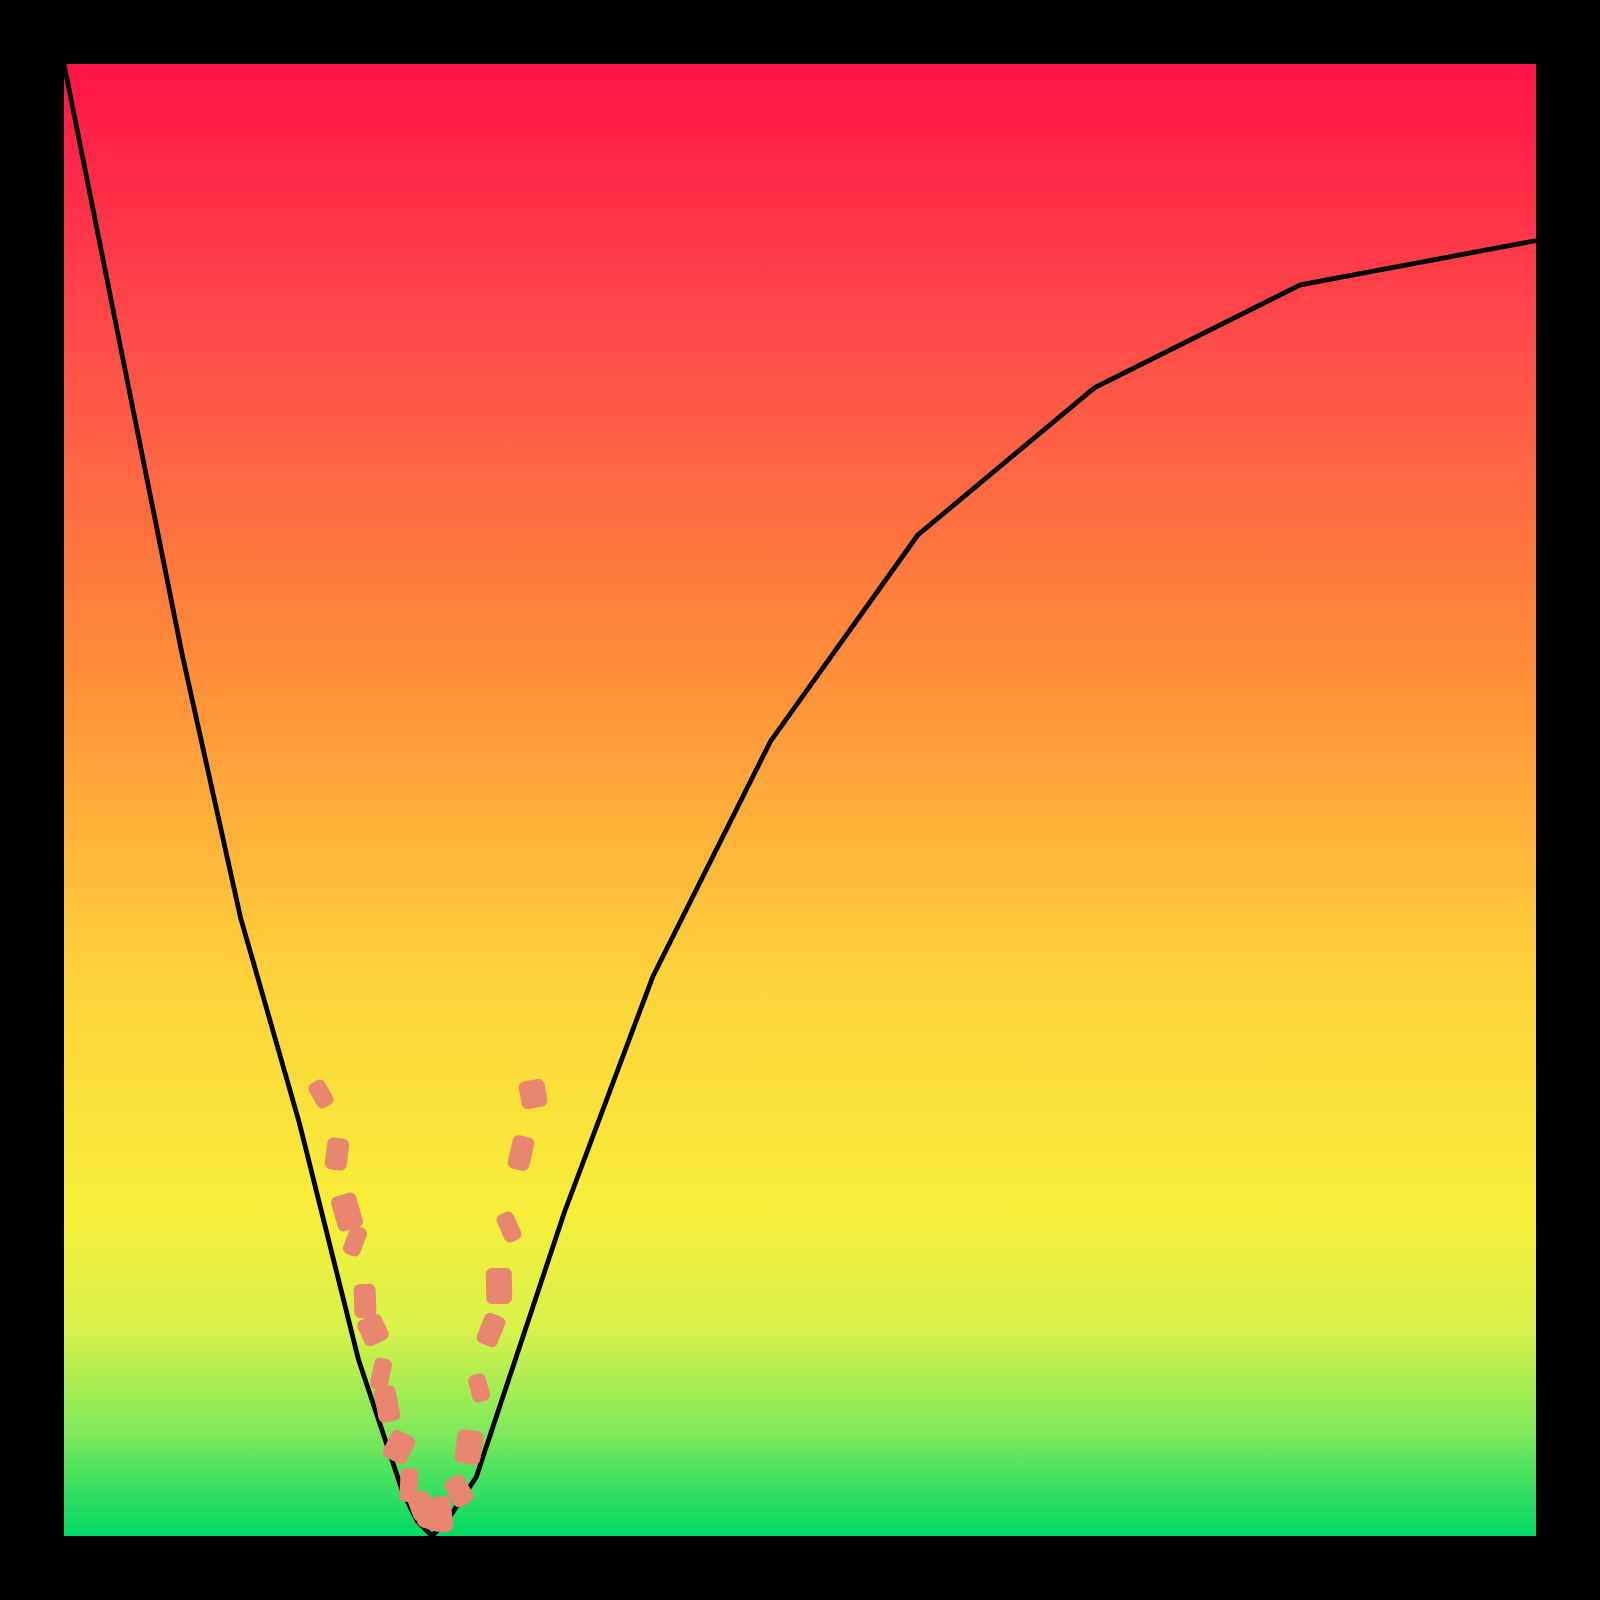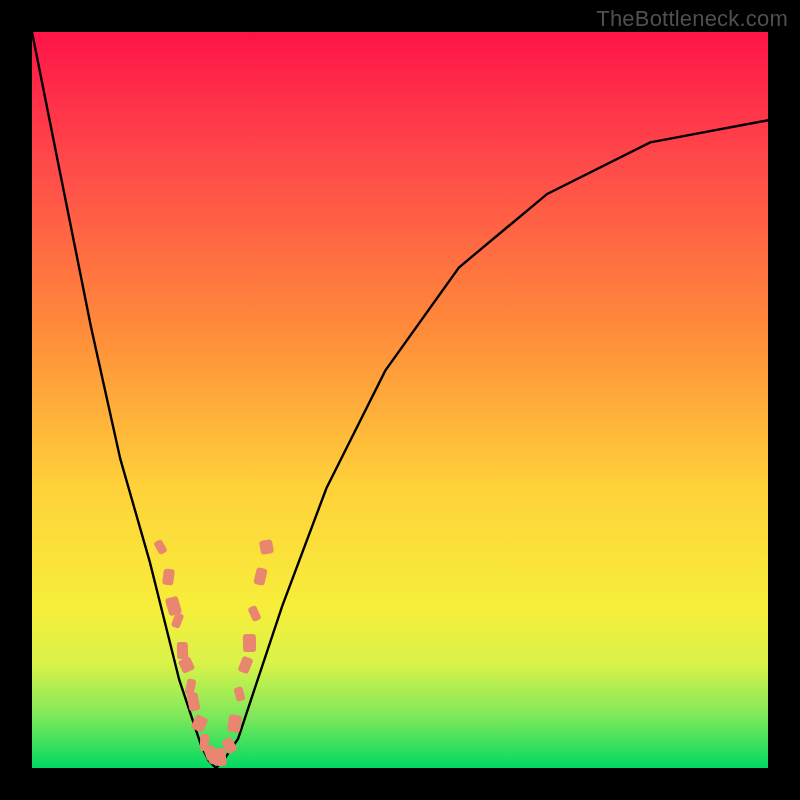--- a/index.html
+++ b/index.html
@@ -55,21 +55,20 @@
   .confetti {
     position: absolute;
     background: #e9866f;
     border-radius: 3px;
   }
 </style>
 </head>
 <body>
 
 <div class="outer">
-  <div class="watermark">TheBottleneck.com</div>
 
   <div class="plot">
     <svg class="curve" viewBox="0 0 736 736" preserveAspectRatio="none">
       <path id="curvePath" fill="none" stroke-width="2.4" stroke="#000000" d="M0.0 0.0 L29.4 147.2 L58.9 294.4 L88.3 426.9 L117.8 529.9 L132.5 588.8 L147.2 647.7 L161.9 691.8 L169.3 713.9 L176.6 728.6 L184.0 736.0 L191.4 728.6 L206.1 706.6 L220.8 662.4 L250.2 574.1 L294.4 456.3 L353.3 338.6 L426.9 235.5 L515.2 161.9 L618.2 110.4 L736.0 88.3"></path>
     </svg>
     <div id="confettiLayer">
         <div class="confetti" style="left: 124.3px; top: 508.2px; width: 9px; height: 14px; background: rgb(233, 134, 111); transform: rotate(-30deg);"></div>
         <div class="confetti" style="left: 130.66px; top: 536.64px; width: 11px; height: 16px; background: rgb(233, 134, 111); transform: rotate(7deg);"></div>
         <div class="confetti" style="left: 134.812px; top: 565.08px; width: 13px; height: 18px; background: rgb(233, 134, 111); transform: rotate(-16deg);"></div>
         <div class="confetti" style="left: 141.228px; top: 581.3px; width: 9px; height: 15px; background: rgb(233, 134, 111); transform: rotate(21deg);"></div>

